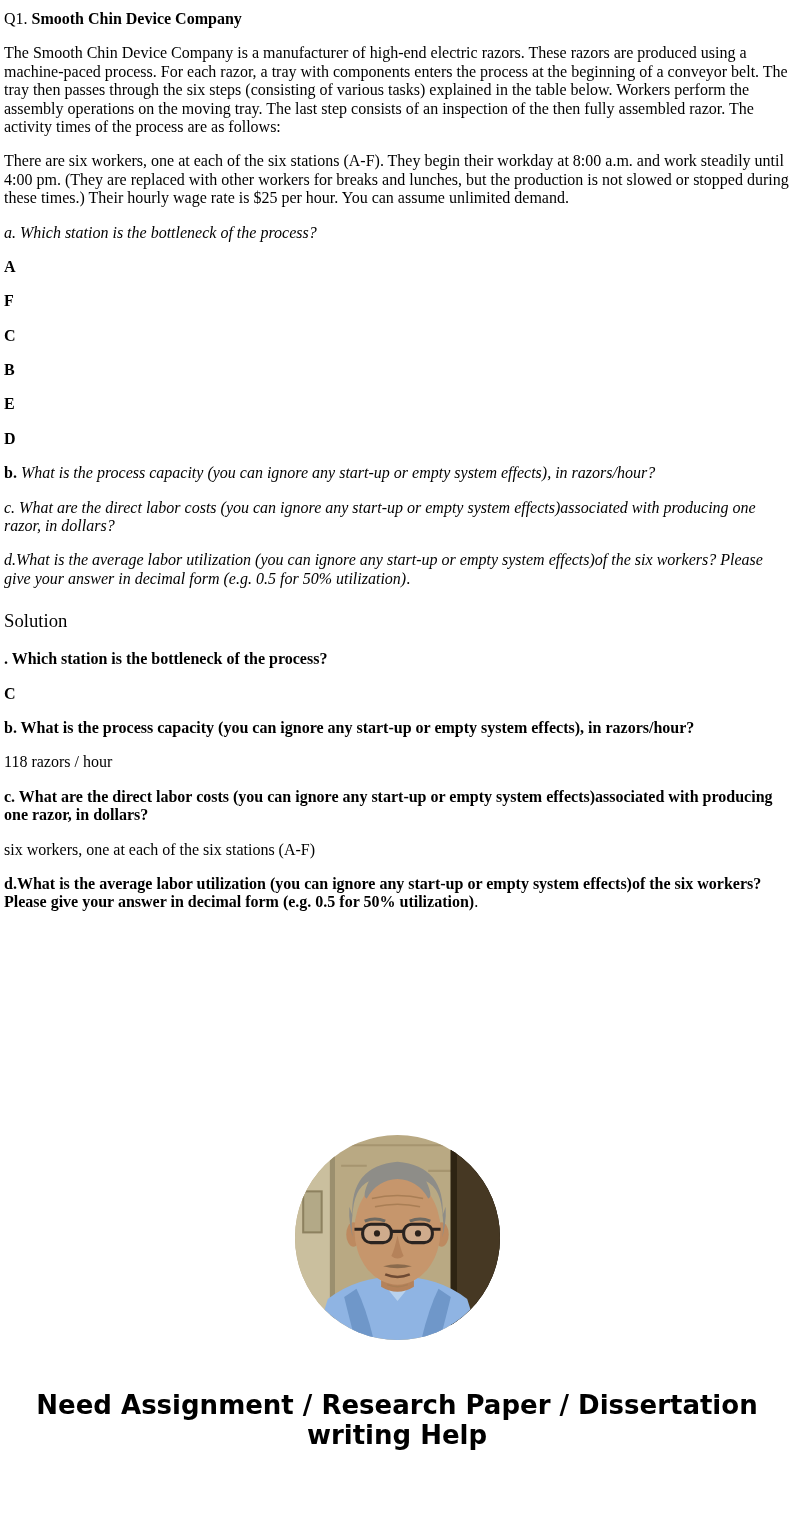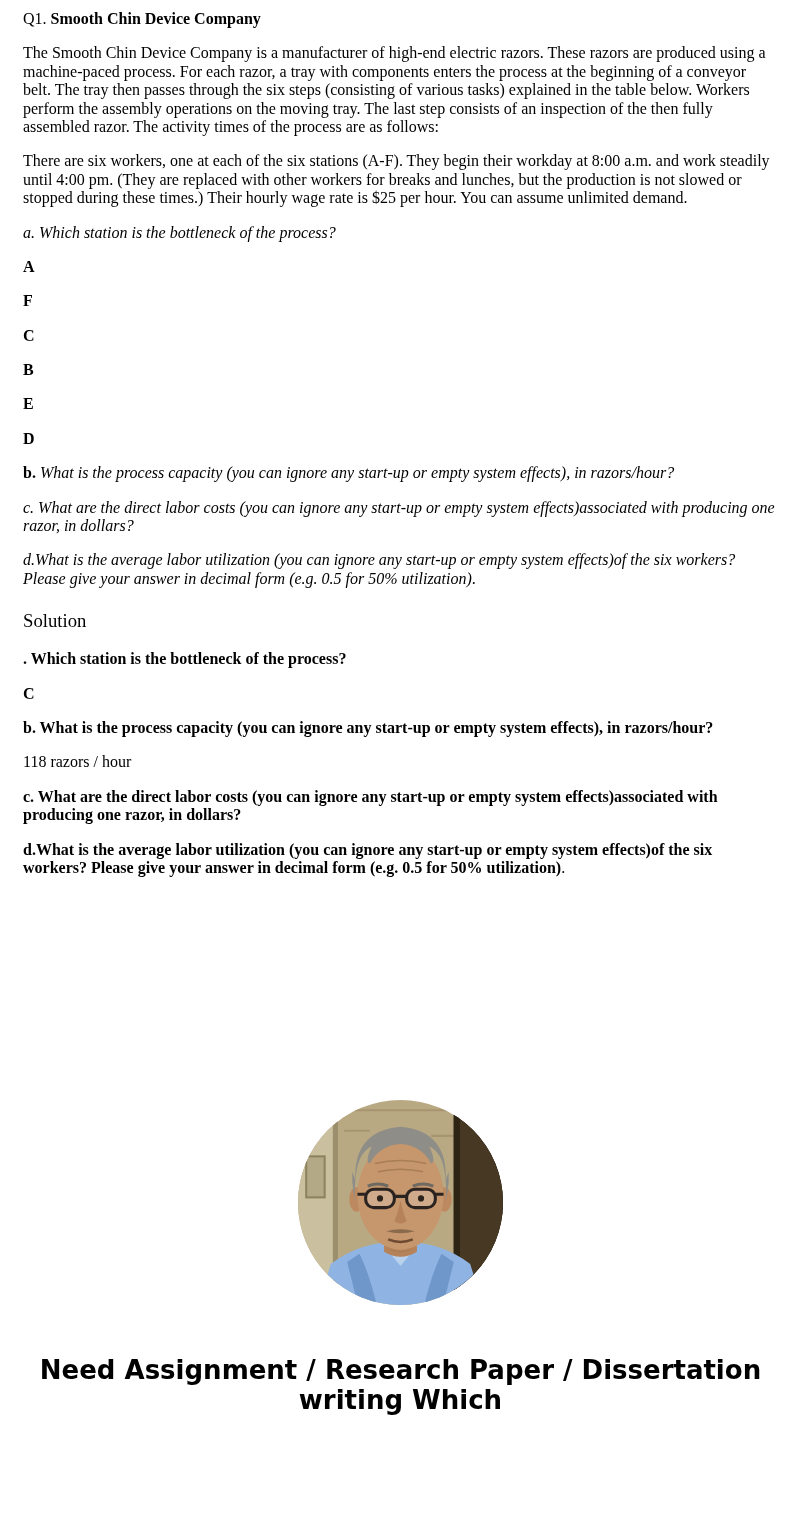--- a/index.html
+++ b/index.html
@@ -9,22 +9,21 @@
     background: #ffffff;
   }
   body {
     width: 794px;
     min-height: 1523px;
     color: #000;
     font-family: "Liberation Serif", serif;
     font-size: 16px;
   }
   .page {
-    padding: 0 16px;
-    margin-left: 7px;
+    padding: 0 4px;
   }
   p {
     margin: 16px 0;
     line-height: 1.15;
   }
   p.first { margin-top: 10px; }
   .b  { font-weight: bold; }
   .bi { font-weight: normal; font-style: italic; }
   h3.solution {
     font-size: 18.7px;
@@ -89,20 +88,21 @@
 
   <h3 class="solution">Solution</h3>
 
   <p class="b">. Which station is the bottleneck of the process?</p>
   <p class="b">C</p>
 
   <p class="b">b. What is the process capacity (you can ignore any start-up or empty system effects), in razors/hour?</p>
   <p>118 razors / hour</p>
 
   <p class="b">c. What are the direct labor costs (you can ignore any start-up or empty system effects)associated with producing one razor, in dollars?</p>
+  <p>six workers, one at each of the six stations (A-F)</p>
 
   <p>
     <span class="b">d.What is the average labor utilization (you can ignore any start-up or empty system effects)of the six workers? Please give your answer in decimal form (e.g. 0.5 for 50% utilization)</span><span>.</span>
   </p>
 
 
   <div class="portrait-wrap">
     <svg viewBox="0 0 200 200" aria-hidden="true">
       <defs>
         <clipPath id="circleClip">
@@ -162,16 +162,16 @@
         <path d="M86 128 Q100 124 114 128 Q100 132 86 128 Z" fill="#8a6a4c"></path>
 
         <path d="M88 136 Q100 141 112 136" stroke="#6e4a33" stroke-width="2.5" fill="none"></path>
 
         <path d="M90 146 Q100 150 110 146" stroke="#a97e55" stroke-width="1.5" fill="none"></path>
       </g>
     </svg>
   </div>
 
   <div class="footer-text">
-    <span class="line">Need Assignment / Research Paper / Dissertation writing Which</span>
+    <span class="line">Need Assignment / Research Paper / Dissertation writing Help</span>
   </div>
 
 </main>
 
 </body></html>

